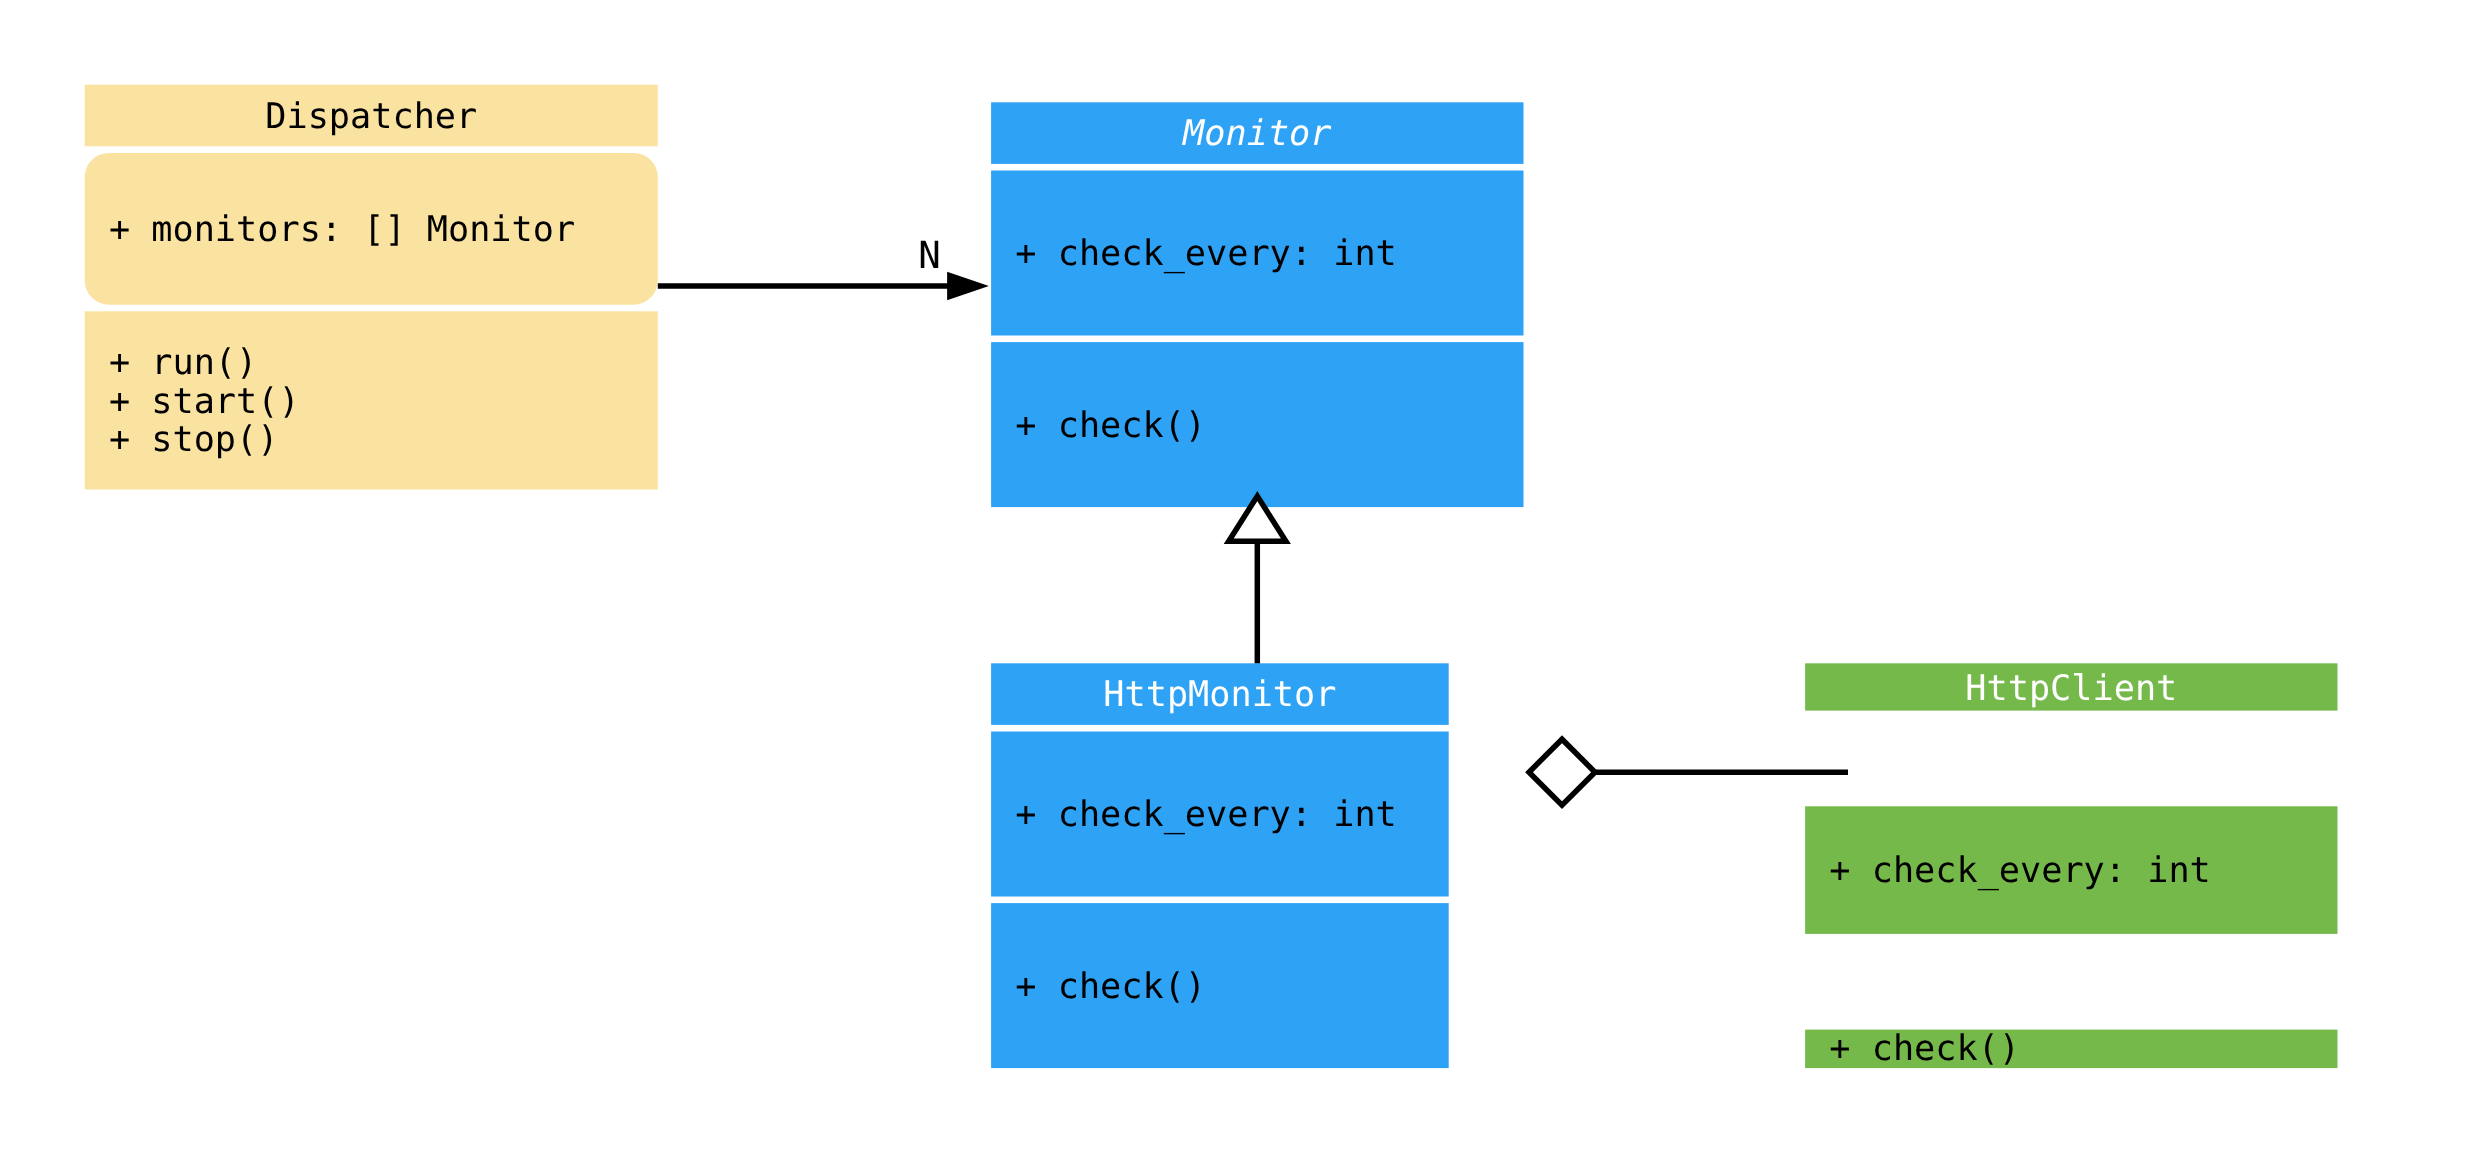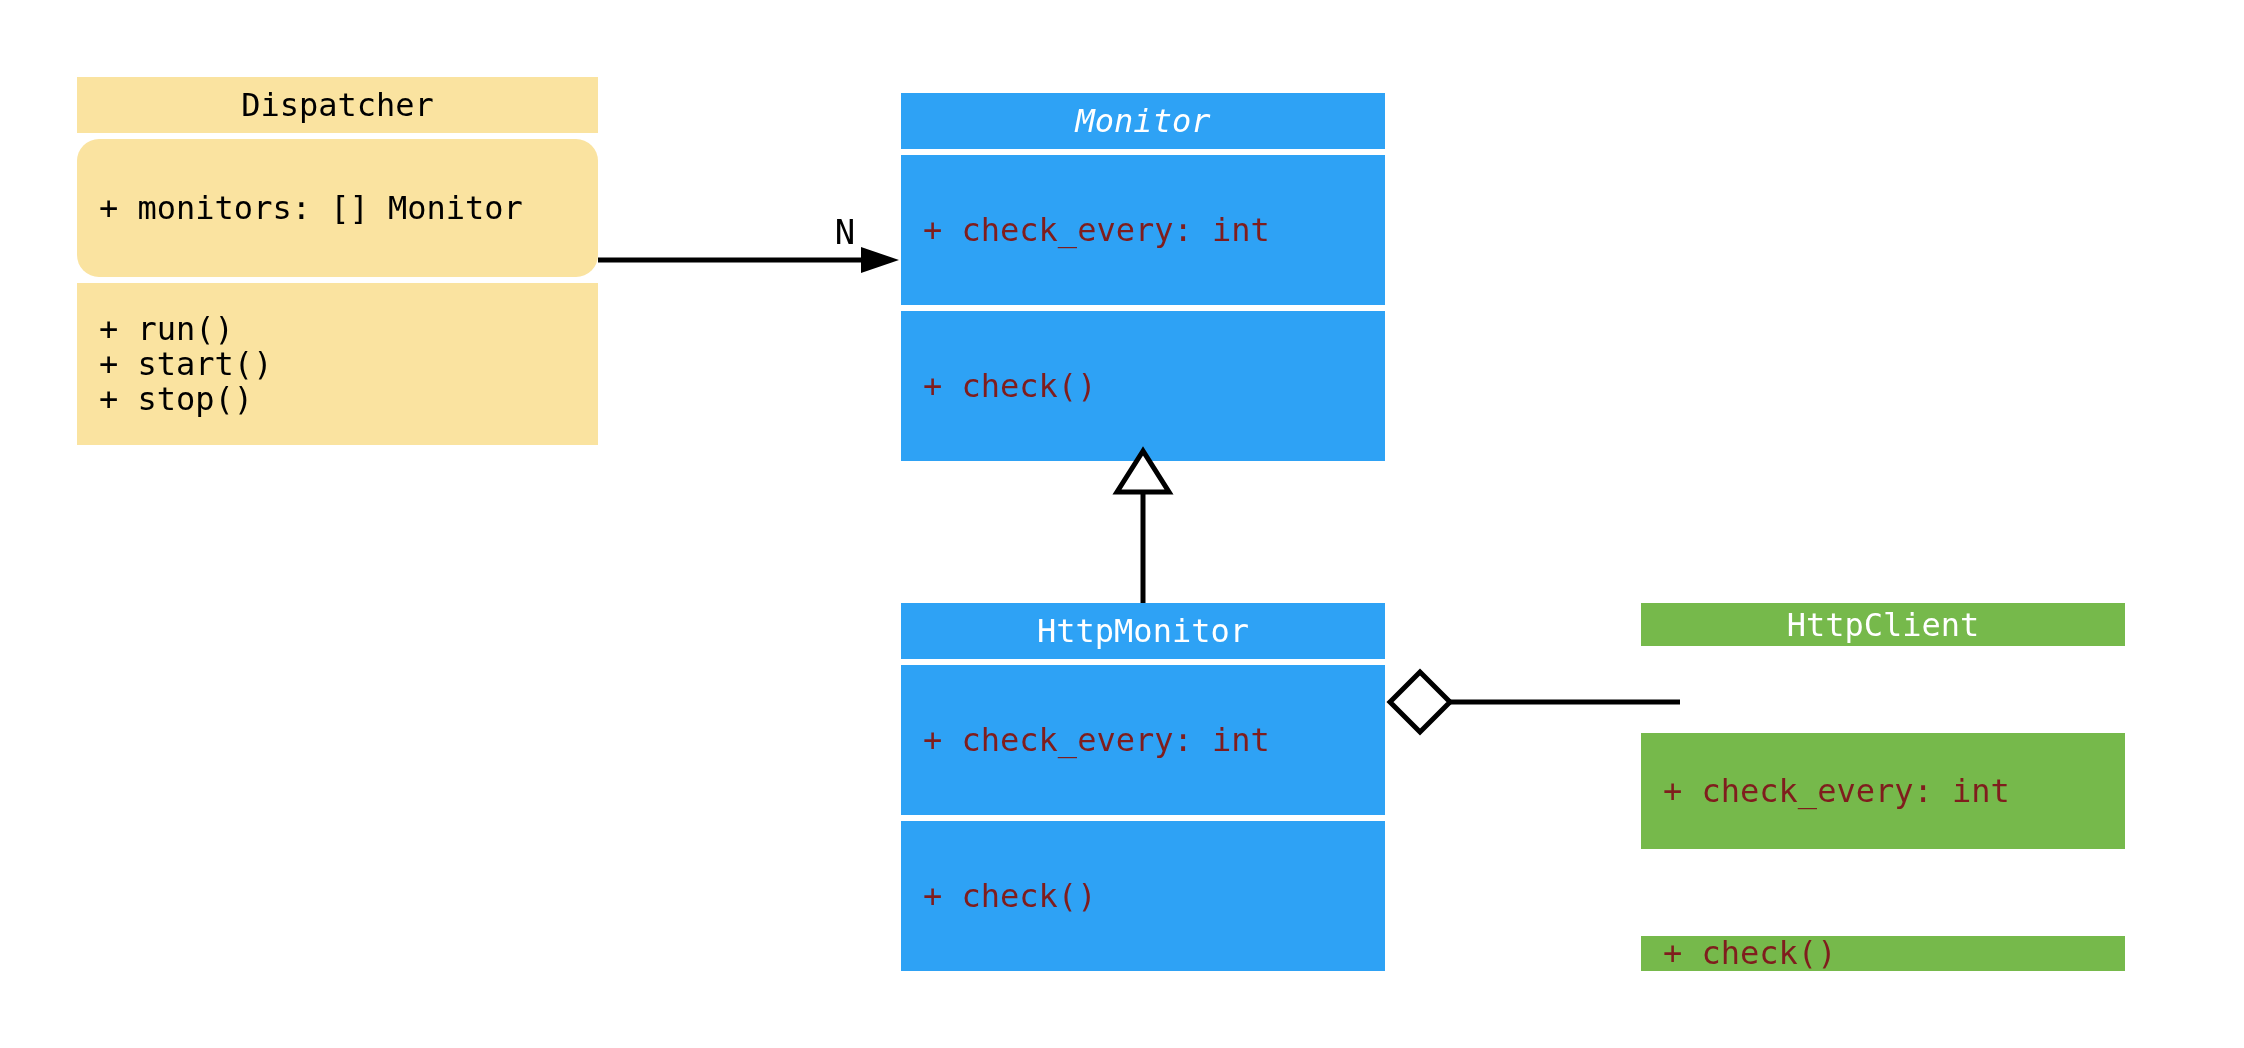--- a/index.html
+++ b/index.html
@@ -31,37 +31,37 @@
     justify-content: center;
     color: #FFFFFF;
   }
   .gap { height: 6px; background: transparent; }
   .sec.attrs, .sec.methods {
     display: flex;
     flex-direction: column;
     justify-content: center;
     padding-left: 22px;
     box-sizing: border-box;
-    color: #7f1d1d;
+    color: #000000;
   }
   .sec.attrs { height: 150px; }
   .sec.methods { flex: 1; }
   .line { line-height: 35px; white-space: pre; }
 
   
   .dispatcher { left: 77px; top: 77px; width: 521px; height: 368px; --fill: #FAE3A0; }
   .dispatcher .sec.title, .dispatcher .sec.attrs, .dispatcher .sec.methods { color: #000000; }
   .dispatcher .sec.attrs { height: 138px; border-radius: 22px; }
 
   
   .monitor { left: 901px; top: 77px; width: 484px; height: 368px; margin-top: 16px; --fill: #2EA2F5; }
   .monitor .sec.title { font-style: italic; }
 
   
-  .http-monitor { left: 901px; top: 603px; width: 484px; height: 368px; --fill: #2EA2F5; }
+  .http-monitor { left: 901px; top: 603px; width: 416px; height: 368px; --fill: #2EA2F5; }
 
   
   .http-client { left: 1641px; top: 603px; width: 484px; height: 368px; gap: 41px; --fill: #76B94B; }
 
   svg.connectors {
     position: absolute;
     left: 0; top: 0;
     width: 2244px;
     height: 1048px;
     pointer-events: none;

